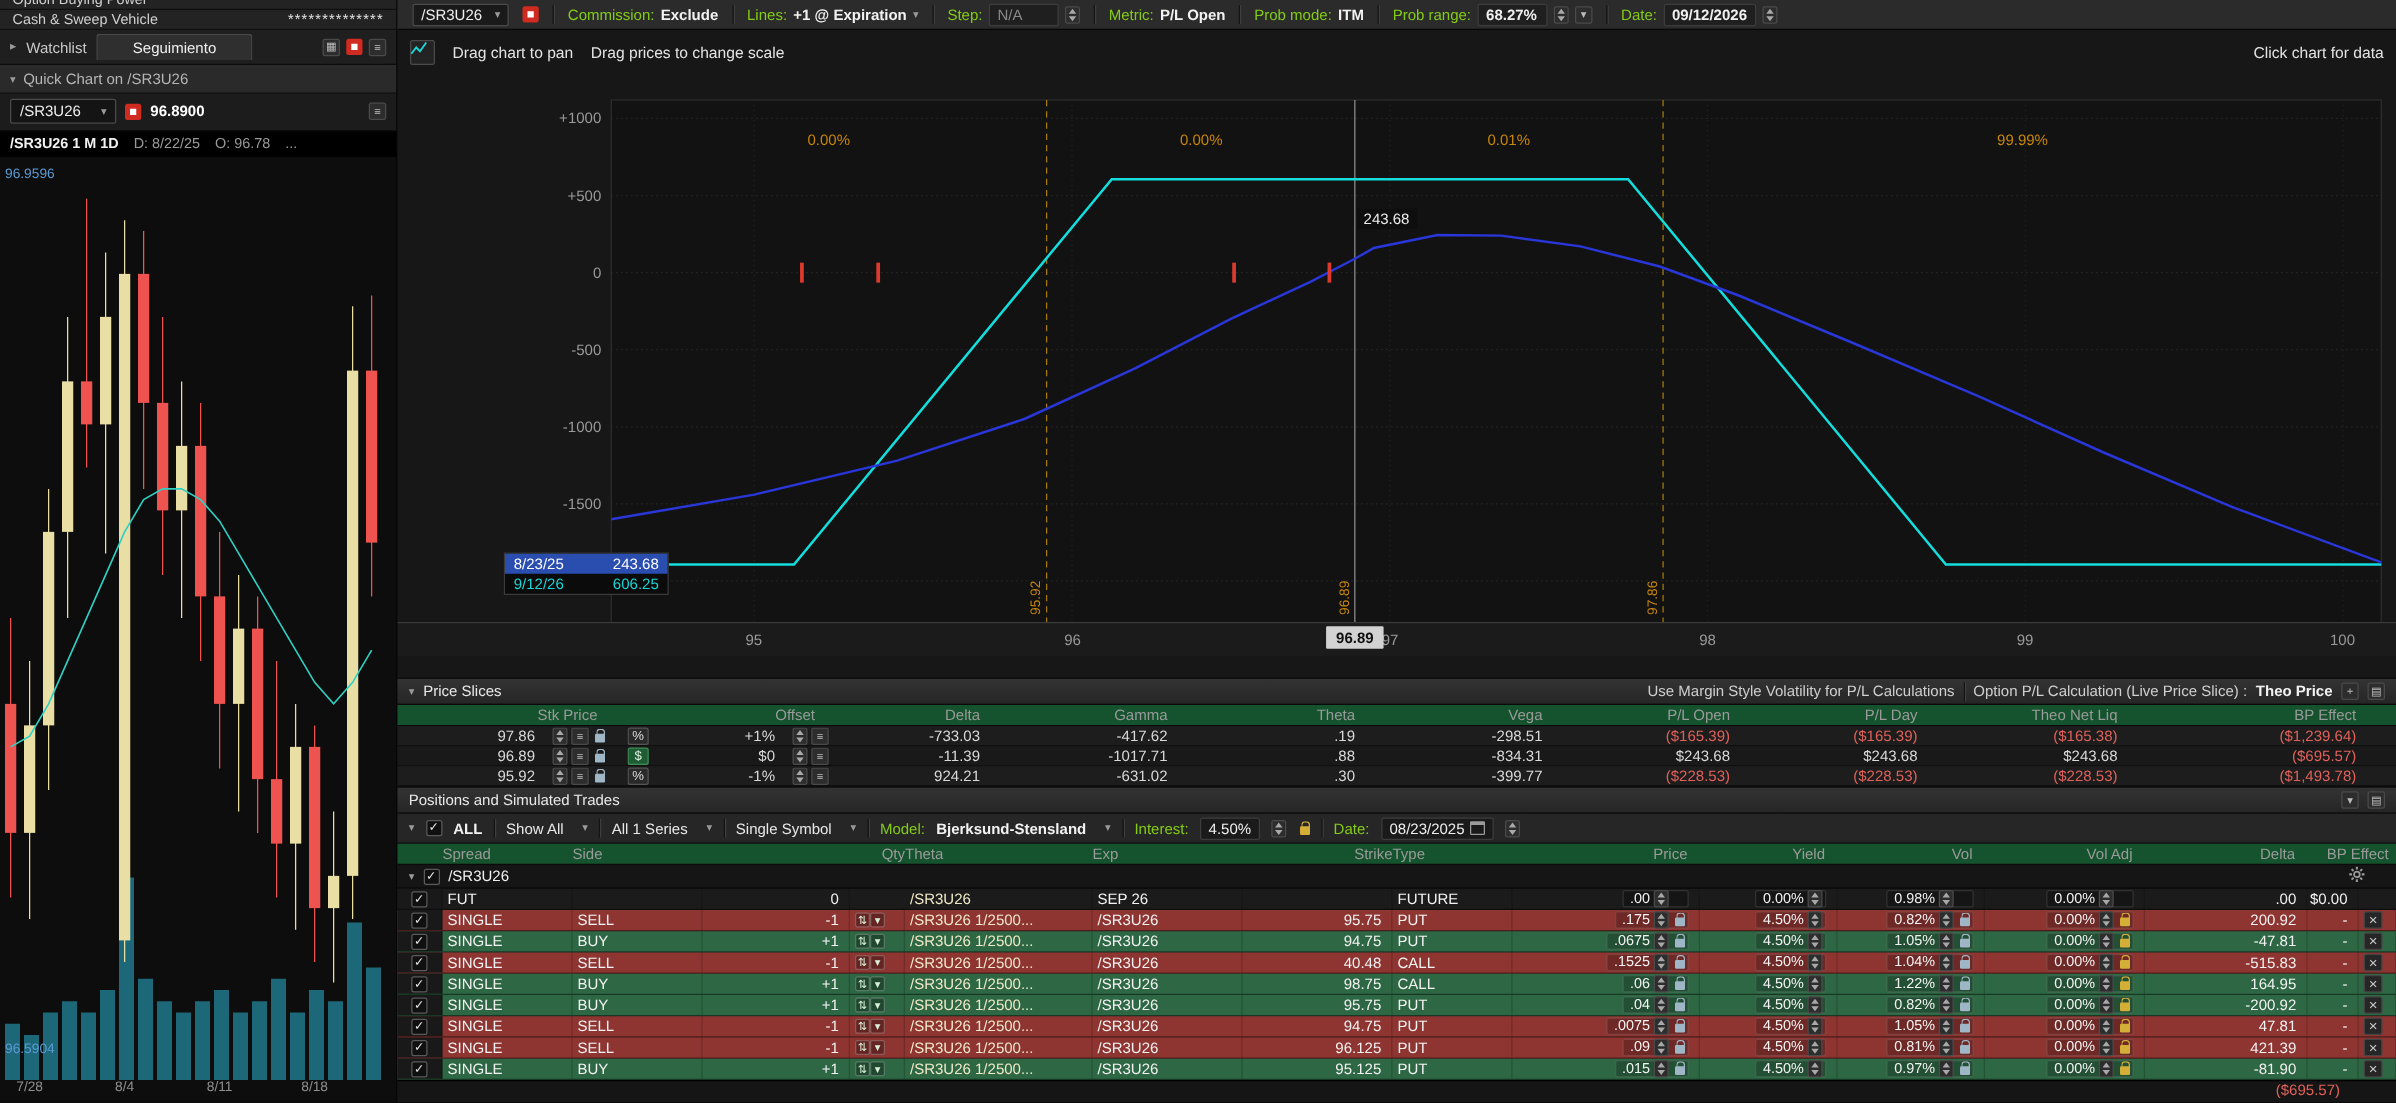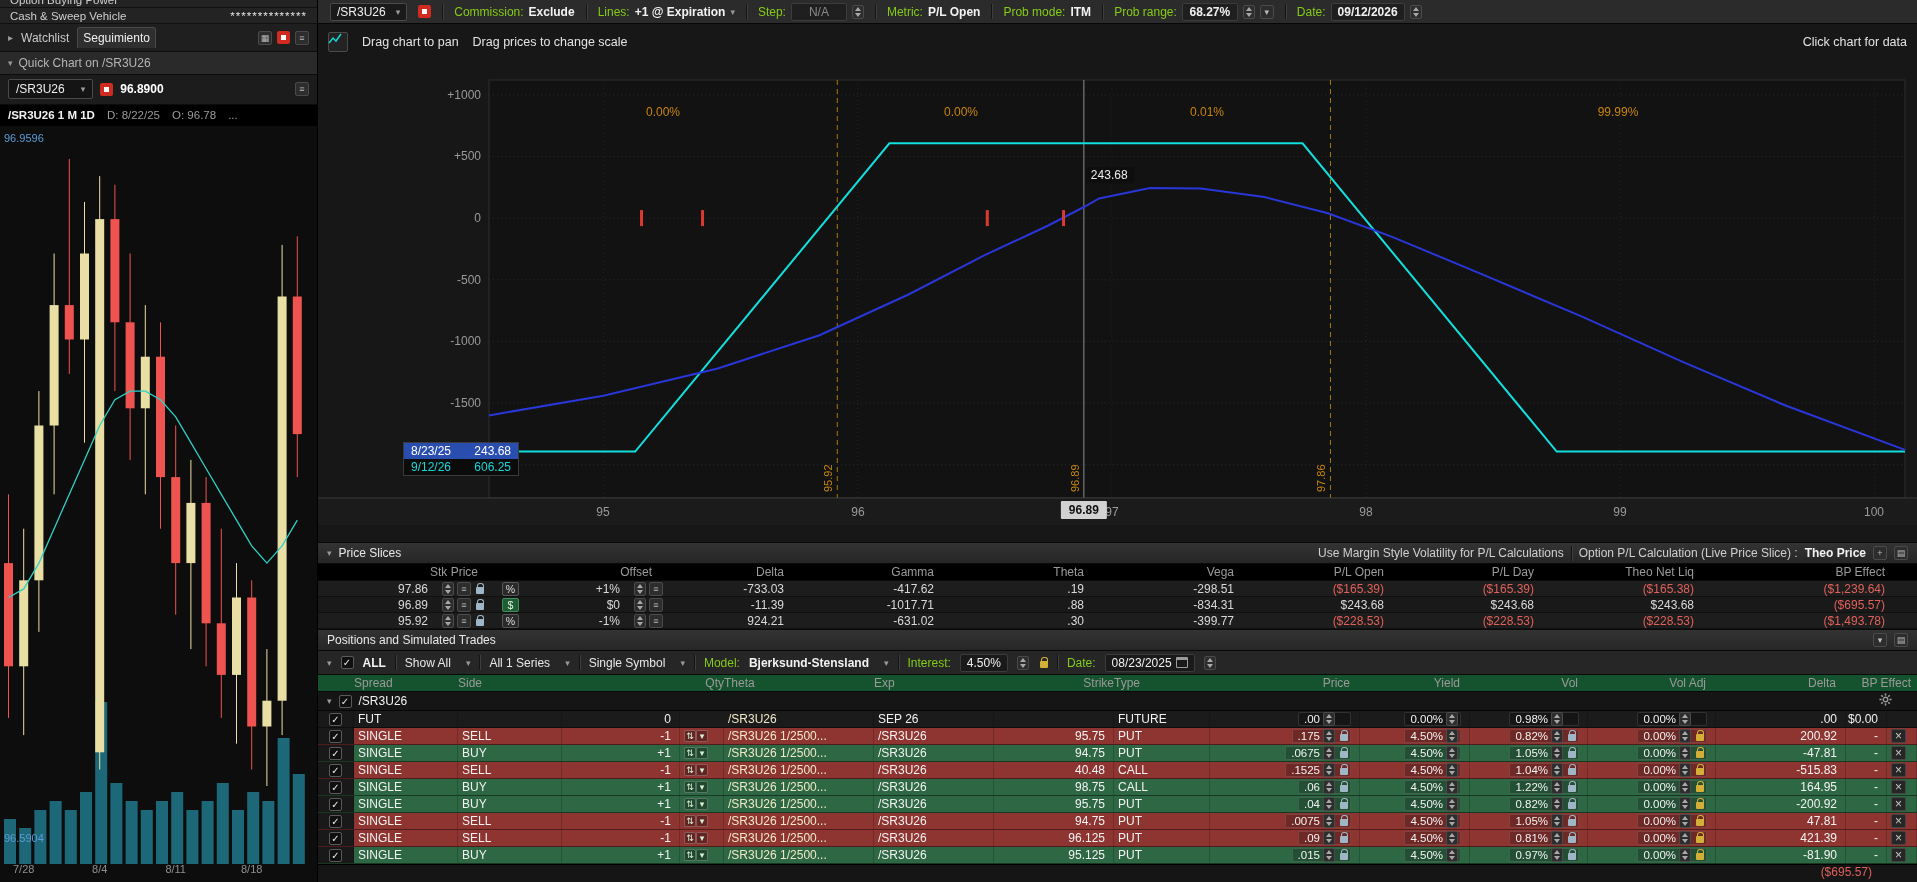--- a/index.html
+++ b/index.html
@@ -10,21 +10,21 @@
 
 .sidebar{width:318px;background:#181818;border-right:1px solid #000;display:flex;flex-direction:column;min-width:318px}
 .acct-clip{height:9px;overflow:hidden;background:#232323}
 .acct-row{display:flex;justify-content:space-between;align-items:center;height:16px;padding:0 10px;
   background:#232323;border-bottom:1px solid #101010;color:#cfcfcf;font-size:11.5px;white-space:nowrap}
 .acct-clip .acct-row{margin-top:-8px}
 .acct-row .mask{color:#e3e3e3;letter-spacing:1px}
 .wl-row{height:28px;background:#1f1f1f;display:flex;align-items:center;gap:8px;padding:0 8px;border-bottom:1px solid #0c0c0c}
 .wl-arrow{color:#9a9a9a;font-size:10px}
 .wl-label{color:#c9c9c9}
-.wl-tab{background:#2f2f2f;border:1px solid #4a4a4a;border-bottom:none;border-radius:3px 3px 0 0;padding:3px 5px;color:#efefef}
+.wl-tab{background:#2f2f2f;border:1px solid #4a4a4a;border-bottom:none;border-radius:3px 3px 0 0;padding:3px 28px;color:#efefef}
 .wl-icons{margin-left:auto;display:flex;gap:5px;align-items:center}
 .qc-header{height:24px;background:#2a2a2a;display:flex;align-items:center;gap:6px;padding:0 8px;color:#b5b5b5;border-bottom:1px solid #0c0c0c}
 .sym-row{height:30px;background:#1c1c1c;display:flex;align-items:center;gap:7px;padding:0 8px;border-bottom:1px solid #0c0c0c}
 .sym-box{border:1px solid #4a4a4a;background:#141414;padding:2px 7px;color:#eee;display:inline-flex;align-items:center;gap:16px;border-radius:2px}
 .last-price{color:#fff;font-weight:bold;font-size:12px}
 .chart-label-row{height:22px;background:#000;display:flex;align-items:center;gap:12px;padding:0 8px;font-size:11.5px}
 .chart-label-row .t1{color:#f2f2f2;font-weight:bold}
 .chart-label-row .t2{color:#9a9a9a}
 .mini-wrap{flex:1;background:#0d0d0d;position:relative}
 
@@ -32,21 +32,21 @@
 .main{flex:1;display:flex;flex-direction:column;background:#161616;min-width:0}
 
 
 .toolbar{height:24px;background:#2b2b2b;border-bottom:1px solid #070707;display:flex;align-items:center;gap:11px;
   padding:0 12px;white-space:nowrap}
 .tb-label{color:#84cc16}
 .tb-strong{color:#f2f2f2;font-weight:bold}
 .tb-sep{width:1px;height:15px;background:#141414;box-shadow:1px 0 0 #3e3e3e}
 .tb-group{display:inline-flex;align-items:center;gap:5px}
 .tb-select{border:1px solid #4a4a4a;background:#1a1a1a;padding:1px 6px;display:inline-flex;align-items:center;gap:10px;color:#efefef;border-radius:2px}
-.tb-input{background:#1f1f1f;border:1px solid #3c3c3c;padding:1px 6px;color:#f0f0f0;font-weight:bold;border-radius:2px;min-width:56px;text-align:center}
+.tb-input{background:#1f1f1f;border:1px solid #3c3c3c;padding:1px 6px;color:#f0f0f0;font-weight:bold;border-radius:2px;min-width:56px;text-align:left}
 .tb-input.dim{color:#8a8a8a;font-weight:normal}
 .caret{color:#9a9a9a;font-size:9px}
 .alert-ic{width:13px;height:13px;background:#cf2b20;border-radius:2px;display:inline-block;position:relative}
 .alert-ic::after{content:"";position:absolute;left:4px;top:4px;width:5px;height:5px;background:#fff}
 
 
 .spin{display:inline-flex;flex-direction:column;gap:2px;padding:1px 2px;background:#2d2d2d;border:1px solid #4a4a4a;border-radius:2px}
 .spin i{width:0;height:0;border-left:3px solid transparent;border-right:3px solid transparent;display:block}
 .spin .up{border-bottom:4px solid #a8a8a8}
 .spin .dn{border-top:4px solid #a8a8a8}
@@ -60,35 +60,35 @@
   text-align:center;display:inline-block;border-radius:2px}
 .cal-ic{width:12px;height:11px;border:1px solid #9a9a9a;border-top:3px solid #9a9a9a;display:inline-block;border-radius:1px}
 .x-btn{color:#c9c9c9;font-size:12px;width:15px;height:14px;line-height:13px;text-align:center;background:#262626;border:1px solid #444;border-radius:2px;display:inline-block}
 
 
 .risk{height:518px;position:relative}
 .risk svg{position:absolute;left:0;top:0}
 .chart-hints{position:absolute;left:10px;right:10px;top:8px;display:flex;align-items:center;gap:14px;color:#e3e3e3;font-size:12.5px;z-index:2}
 .hint-ic{width:20px;height:20px;background:#232323;border:1px solid #4a4a4a;border-radius:2px;display:inline-flex;align-items:center;justify-content:center}
 .chart-hints .sp{flex:1}
-.rp-tooltip{position:absolute;left:85px;top:418px;width:116px;background:#0b0b0b;border:1px solid #3a3a3a;z-index:2;font-size:12px}
+.rp-tooltip{position:absolute;left:85px;top:418px;width:132px;background:#0b0b0b;border:1px solid #3a3a3a;z-index:2;font-size:12px}
 .rp-tooltip .row{display:flex;justify-content:space-between;padding:1px 7px}
 .rp-tooltip .row.sel{background:#2a4db0;color:#fff}
 .rp-tooltip .row.exp{color:#19d6d6}
 
 
 .sec-bar{height:22px;background:linear-gradient(#333,#262626);display:flex;align-items:center;gap:7px;padding:0 9px;border-top:1px solid #0a0a0a;border-bottom:1px solid #0a0a0a;white-space:nowrap}
 .sec-title{color:#e8e8e8}
 .flex-sp{flex:1}
 .opt{color:#cfcfcf}
 .carot{color:#9a9a9a;font-size:9px}
 
 
 .s-head,.s-row{display:grid;grid-template-columns:120px 64px 32px 96px 44px 120px 150px 150px 150px 150px 150px 160px 213px;align-items:center}
-.s-head{height:17px;background:#000000;color:#9a9a9a;border-bottom:1px solid #0a0a0a}
+.s-head{height:17px;background:#14532d;color:#9a9a9a;border-bottom:1px solid #0a0a0a}
 .s-row{height:16px;background:#1d1d1d;border-bottom:1px solid #101010;color:#d9d9d9}
 .s-row:nth-child(even){background:#191919}
 .h,.c{white-space:nowrap;overflow:hidden}
 .ra{text-align:right;padding-right:10px}
 .h.stk{grid-column:1/3;text-align:right;padding-right:24px}
 .h.off{grid-column:4/6;text-align:right;padding-right:22px}
 .h.bp,.c.bp{padding-right:32px;text-align:right}
 .c.icons{display:flex;gap:3px;align-items:center;padding-left:4px}
 .c.officons{display:flex;gap:3px;align-items:center;padding-left:4px}
 .badge-box{min-width:17px;height:14px;border:1px solid #555;background:#2a2a2a;color:#ddd;font-size:10.5px;

